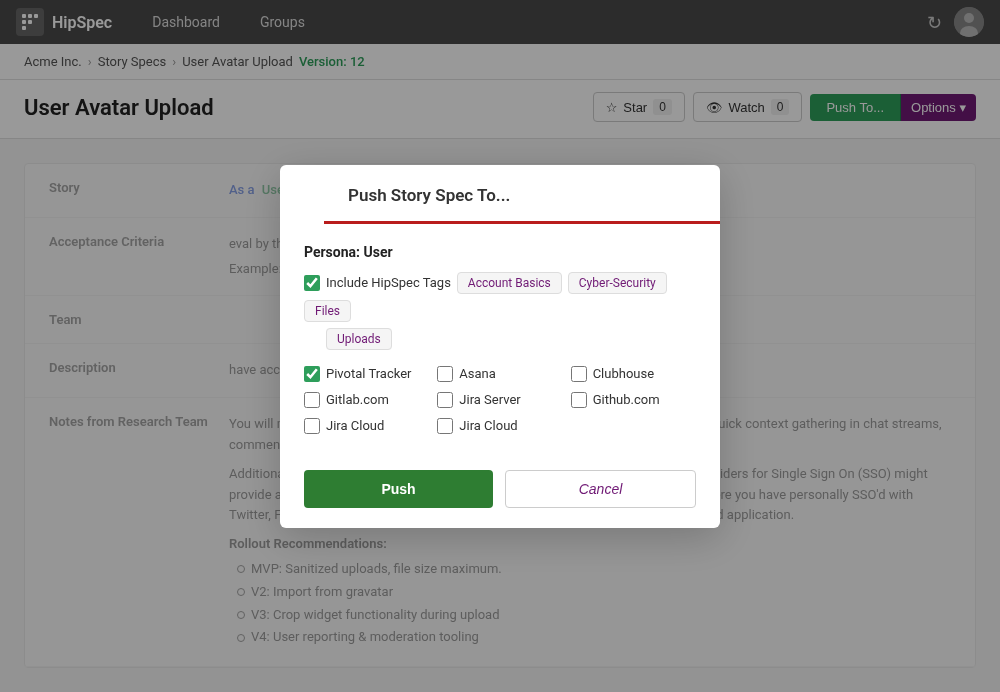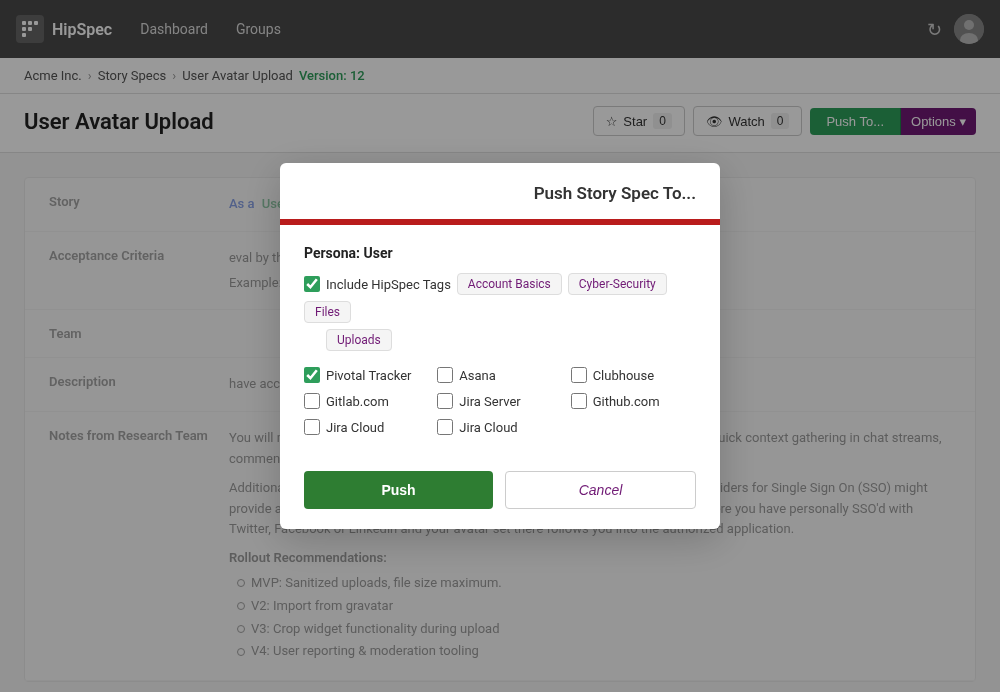--- a/index.html
+++ b/index.html
@@ -1,25 +1,25 @@
 <!DOCTYPE html>
 <html><head>
   <meta charset="utf-8">
   <style>
     * { box-sizing: border-box; margin: 0; padding: 0; }
     body { font-family: -apple-system, BlinkMacSystemFont, 'Segoe UI', Roboto, sans-serif; background: #f5f5f5; font-size: 14px; color: #333; }
 
     
     .top-nav {
       background: #4a4a4a;
-      height: 58px;
+      height: 44px;
       display: flex;
       align-items: center;
       padding: 0 16px;
-      gap: 28px;
+      gap: 40px;
     }
     .nav-logo {
       display: flex;
       align-items: center;
       gap: 8px;
       color: white;
       font-size: 16px;
       font-weight: 600;
     }
     .nav-logo-icon {
@@ -181,22 +181,23 @@
     }
     .modal {
       background: white;
       border-radius: 6px;
       width: 440px;
       box-shadow: 0 10px 40px rgba(0,0,0,0.2);
       overflow: hidden;
     }
     .modal-header {
       padding: 20px 24px 16px;
-      text-align: right;
-      border-bottom: 6px solid #b91c1c;
+      text-align: left;
+      border-bottom: 3px solid #b91c1c;
+      margin-left: 44px;
     }
     .modal-title {
       font-size: 17px;
       font-weight: 600;
       color: #333;
     }
     .modal-body {
       padding: 20px 24px;
     }
     .modal-section-title {

